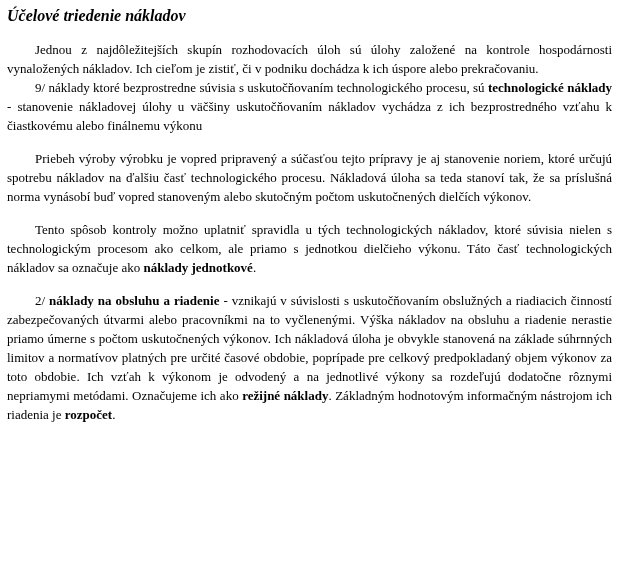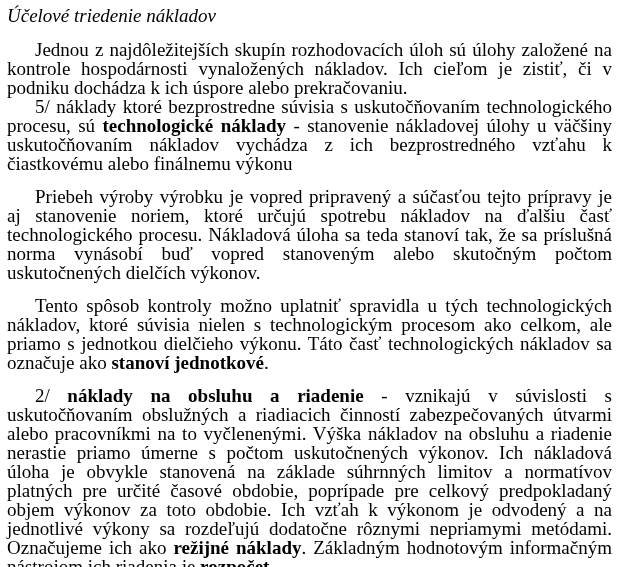--- a/index.html
+++ b/index.html
@@ -16,48 +16,48 @@
     box-sizing: border-box;
     width: 622px;
     min-height: 567px;
     padding: 6px 10px 8px 7px;
     background: #ffffff;
     color: #000000;
     font-family: "Liberation Serif", "DejaVu Serif", serif;
   }
   .doc-title {
     margin: 0 0 15px 0;
-    font-size: 19px;
+    font-size: 16px;
     line-height: 19px;
-    font-weight: normal;
+    font-weight: bold;
     font-style: italic;
   }
   .para {
     margin: 0;
-    font-size: 19px;
+    font-size: 13px;
     line-height: 19px;
     text-align: justify;
     text-indent: 28px;
   }
   .para.gap {
     margin-top: 14px;
   }
   .para b {
     font-weight: bold;
   }
 </style>
 </head>
 <body>
 
 <div class="page">
   <h1 class="doc-title">Účelové triedenie nákladov</h1>
 
   <p class="para gap"><span>Jednou z najdôležitejších skupín rozhodovacích úloh sú úlohy založené na kontrole hospodárnosti vynaložených nákladov. Ich cieľom je zistiť, či v podniku dochádza k ich úspore alebo prekračovaniu.</span></p>
 
 
-  <p class="para"><span>5/ náklady ktoré bezprostredne súvisia s uskutočňovaním technologického procesu, sú </span><b>technologické náklady</b><span> - stanovenie nákladovej úlohy u väčšiny uskutočňovaním nákladov vychádza z ich bezprostredného vzťahu k čiastkovému alebo finálnemu výkonu</span></p>
+  <p class="para"><span>9/ náklady ktoré bezprostredne súvisia s uskutočňovaním technologického procesu, sú </span><b>technologické náklady</b><span> - stanovenie nákladovej úlohy u väčšiny uskutočňovaním nákladov vychádza z ich bezprostredného vzťahu k čiastkovému alebo finálnemu výkonu</span></p>
 
   <p class="para gap"><span>Priebeh výroby výrobku je vopred pripravený a súčasťou tejto prípravy je aj stanovenie noriem, ktoré určujú spotrebu nákladov na ďalšiu časť technologického procesu. Nákladová úloha sa teda stanoví tak, že sa príslušná norma vynásobí buď vopred stanoveným alebo skutočným počtom uskutočnených dielčích výkonov.</span></p>
 
-  <p class="para gap"><span>Tento spôsob kontroly možno uplatniť spravidla u tých technologických nákladov, ktoré súvisia nielen s technologickým procesom ako celkom, ale priamo s jednotkou dielčieho výkonu. Táto časť technologických nákladov sa označuje ako </span><b>stanoví jednotkové</b><span>.</span></p>
+  <p class="para gap"><span>Tento spôsob kontroly možno uplatniť spravidla u tých technologických nákladov, ktoré súvisia nielen s technologickým procesom ako celkom, ale priamo s jednotkou dielčieho výkonu. Táto časť technologických nákladov sa označuje ako </span><b>náklady jednotkové</b><span>.</span></p>
 
   <p class="para gap"><span>2/ </span><b>náklady na obsluhu a riadenie</b><span> - vznikajú v súvislosti s uskutočňovaním obslužných a riadiacich činností zabezpečovaných útvarmi alebo pracovníkmi na to vyčlenenými. Výška nákladov na obsluhu a riadenie nerastie priamo úmerne s počtom uskutočnených výkonov. Ich nákladová úloha je obvykle stanovená na základe súhrnných limitov a normatívov platných pre určité časové obdobie, poprípade pre celkový predpokladaný objem výkonov za toto obdobie. Ich vzťah k výkonom je odvodený a na jednotlivé výkony sa rozdeľujú dodatočne rôznymi nepriamymi metódami. Označujeme ich ako </span><b>režijné náklady</b><span>. Základným hodnotovým informačným nástrojom ich riadenia je </span><b>rozpočet</b><span>.</span></p>
 </div>
 
 </body></html>

